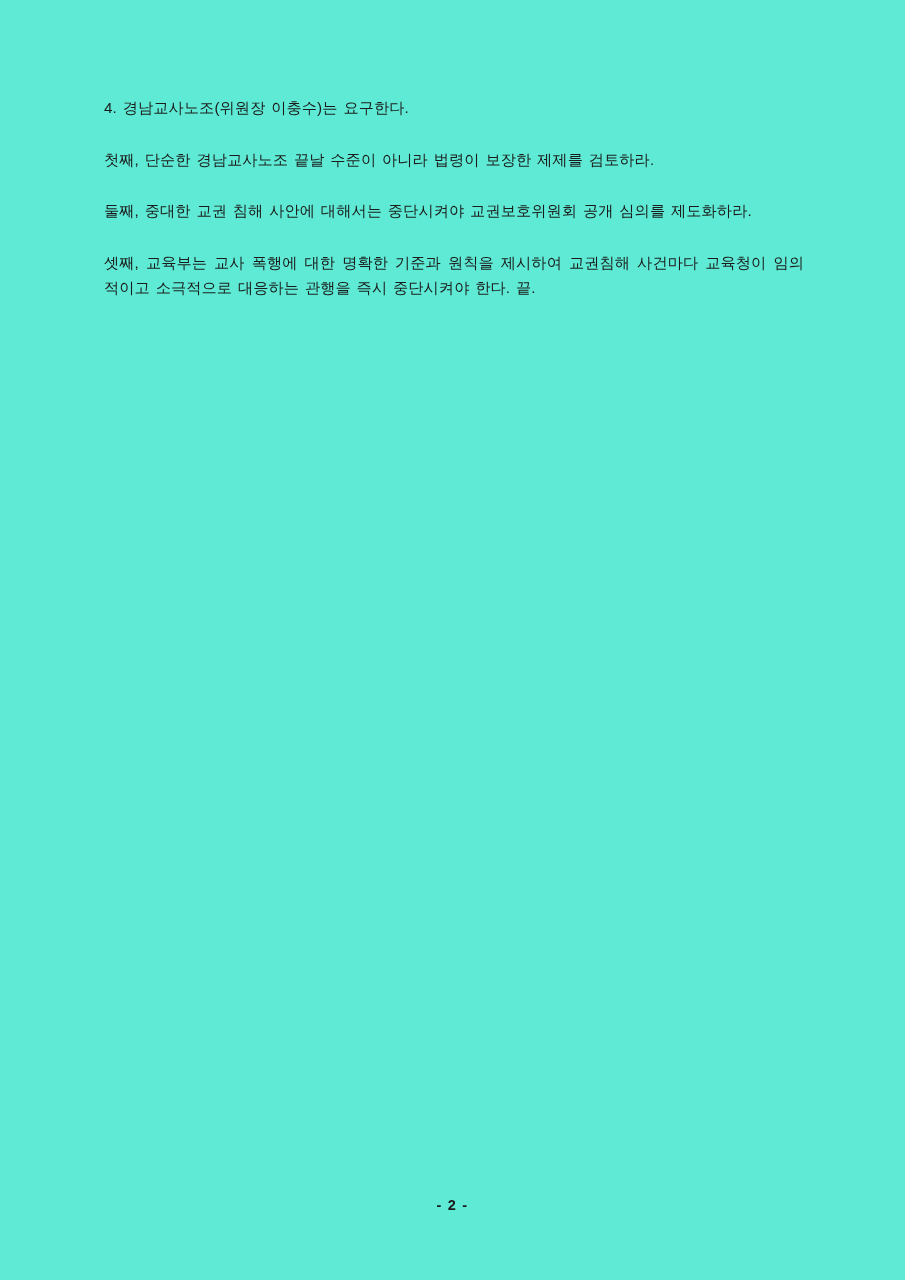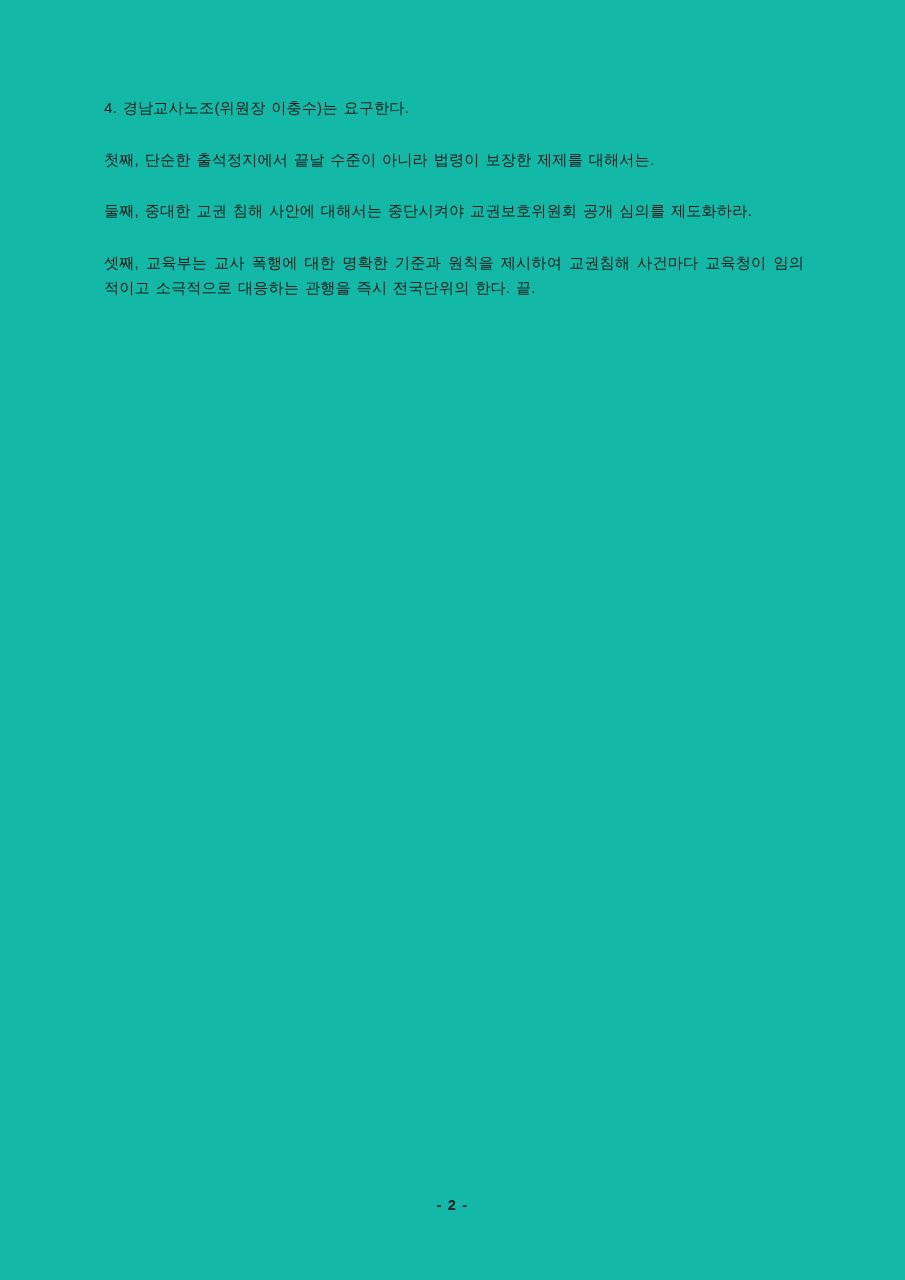--- a/index.html
+++ b/index.html
@@ -11,21 +11,21 @@
     width: 905px;
     height: 1280px;
     position: relative;
     font-family: "Liberation Sans", "DejaVu Sans", sans-serif;
     color: #1a1a1a;
     overflow: hidden;
   }
   .page {
     position: absolute;
     inset: 0;
-    background: #14b8a6;
+    background: #5eead4;
   }
   .content {
     position: absolute;
     left: 104px;
     top: 96px;
     width: 700px;
   }
   .para {
     font-size: 15.2px;
     line-height: 1.62;
@@ -57,24 +57,24 @@
   }
 </style>
 </head>
 <body>
 
 <div class="page">
 
   <div class="content">
     <p class="para para-tight">4. 경남교사노조(위원장 이충수)는 요구한다.</p>
 
-    <p class="para para-tight">첫째, 단순한 출석정지에서 끝날 수준이 아니라 법령이 보장한 제제를 대해서는.</p>
+    <p class="para para-tight">첫째, 단순한 경남교사노조 끝날 수준이 아니라 법령이 보장한 제제를 검토하라.</p>
 
     <p class="para">둘째, 중대한 교권 침해 사안에 대해서는 중단시켜야 교권보호위원회 공개 심의를 제도화하라.</p>
 
-    <p class="para">셋째, 교육부는 교사 폭행에 대한 명확한 기준과 원칙을 제시하여 교권침해 사건마다 교육청이 임의적이고 소극적으로 대응하는 관행을 즉시 전국단위의 한다. 끝.</p>
+    <p class="para">셋째, 교육부는 교사 폭행에 대한 명확한 기준과 원칙을 제시하여 교권침해 사건마다 교육청이 임의적이고 소극적으로 대응하는 관행을 즉시 중단시켜야 한다. 끝.</p>
   </div>
 
   <div class="footer">
     <span class="page-number">- 2 -</span>
   </div>
 
 </div>
 
 </body></html>

